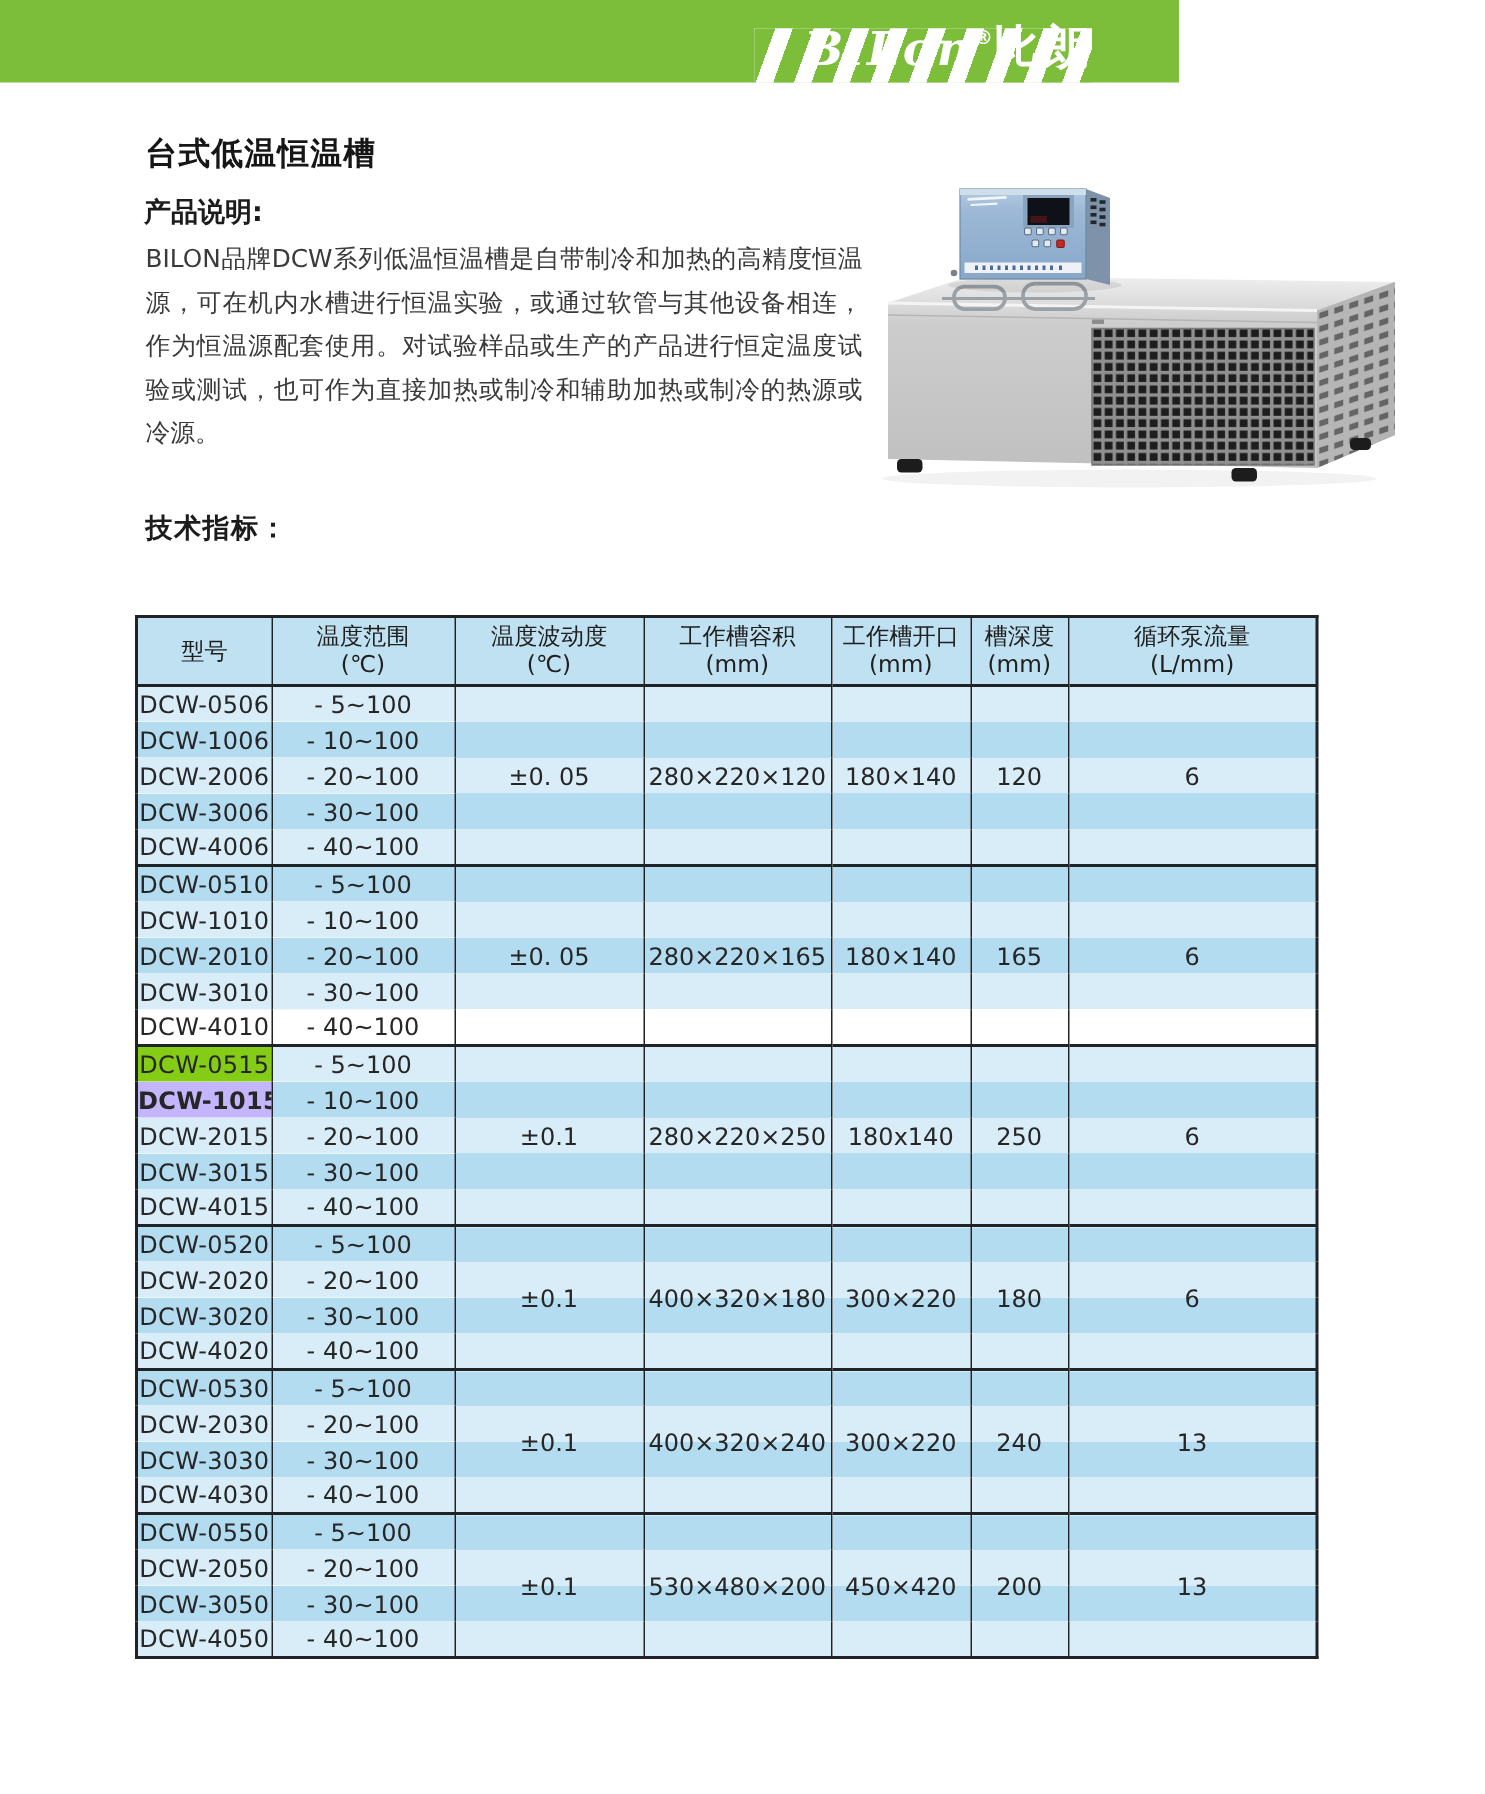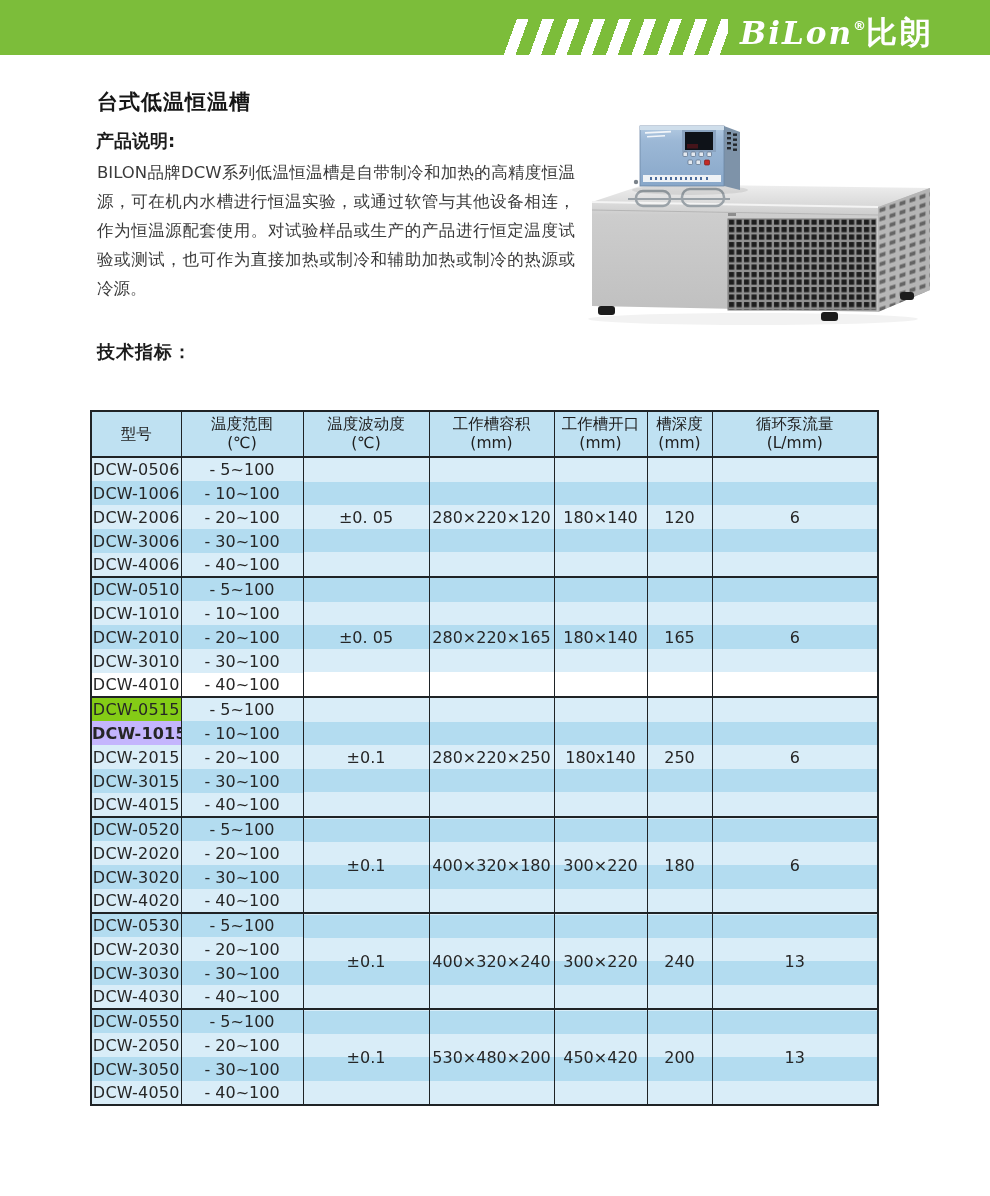--- a/index.html
+++ b/index.html
@@ -16,21 +16,21 @@
   body{
     position:relative;
     background:#ffffff;
     font-family:"DejaVu Sans","Liberation Sans",sans-serif;
     color:var(--ink);
     overflow:hidden;
   }
 
   
   .banner{
-    position:absolute;left:0;top:0;width:990px;height:55px;
+    position:absolute;left:0;top:0;width:786px;height:55px;
     background:var(--green);
   }
   .banner-stripes{
     position:absolute;left:503px;top:19px;width:225px;height:36px;
     background-color:#ffffff;
     background-image:repeating-linear-gradient(110deg,var(--green) 0 13px,#ffffff 13px 24px);
   }
   .brand{
     position:absolute;right:50px;top:4px;
     color:#fff;white-space:nowrap;

